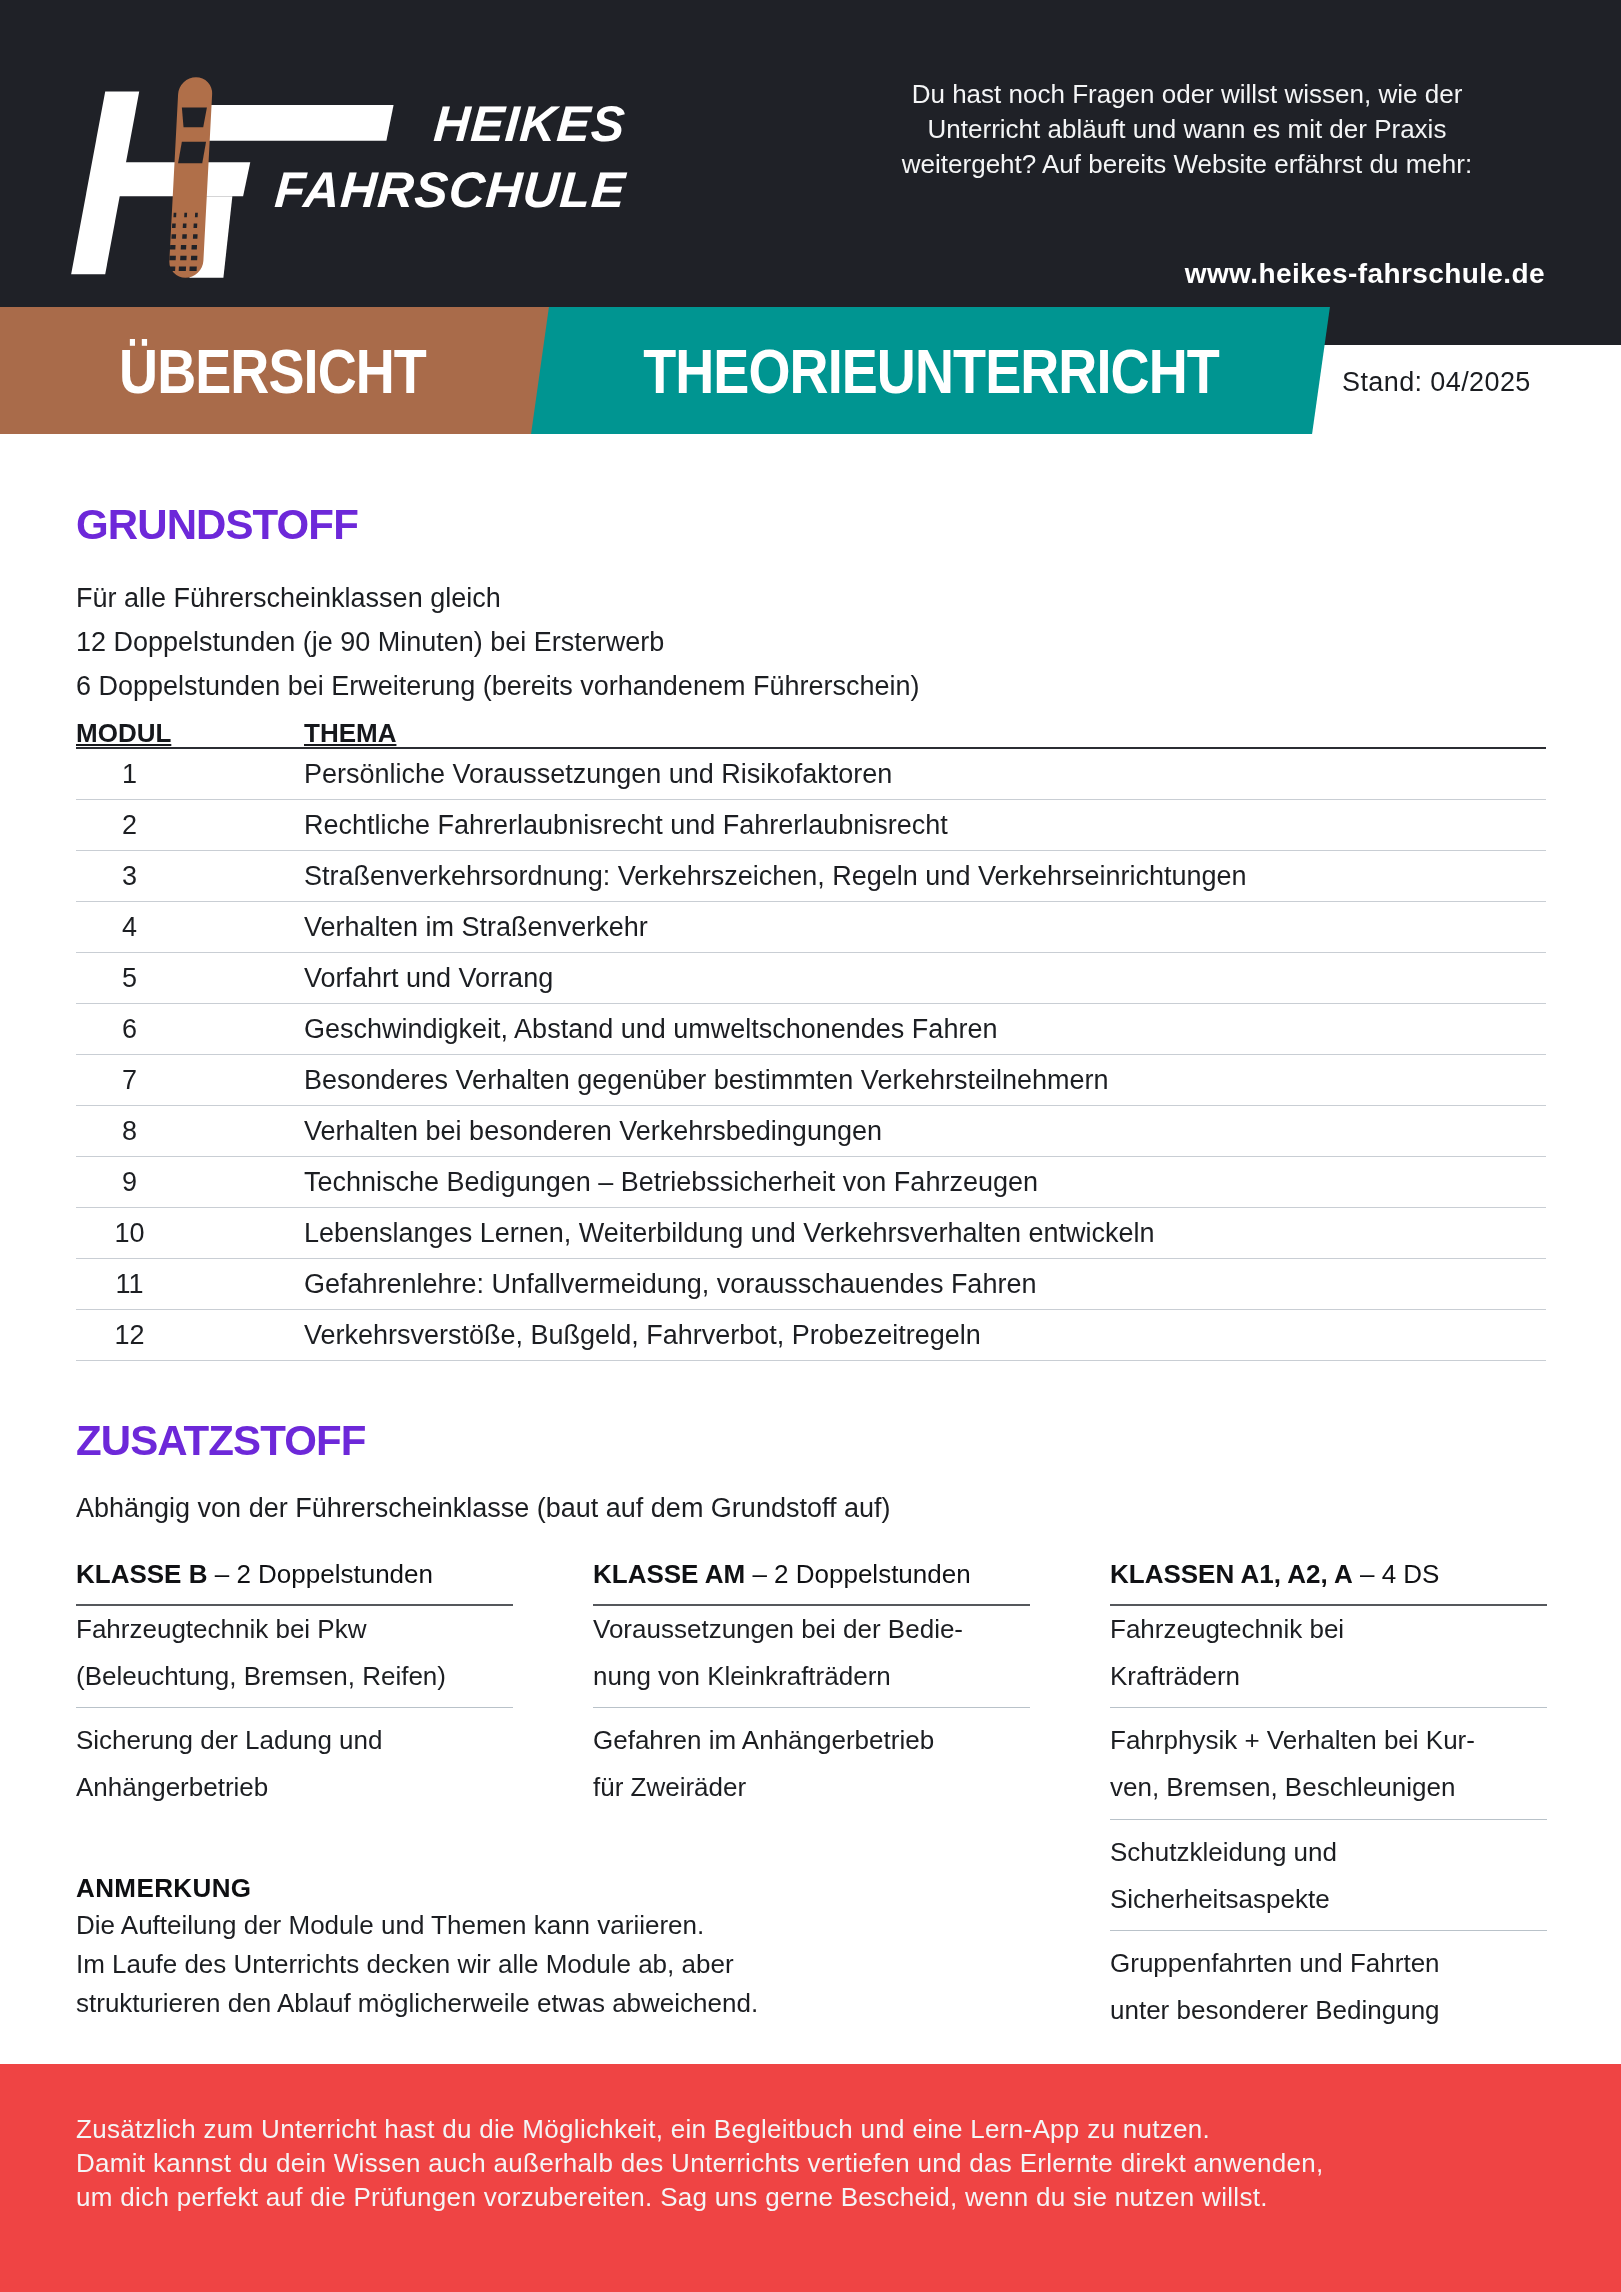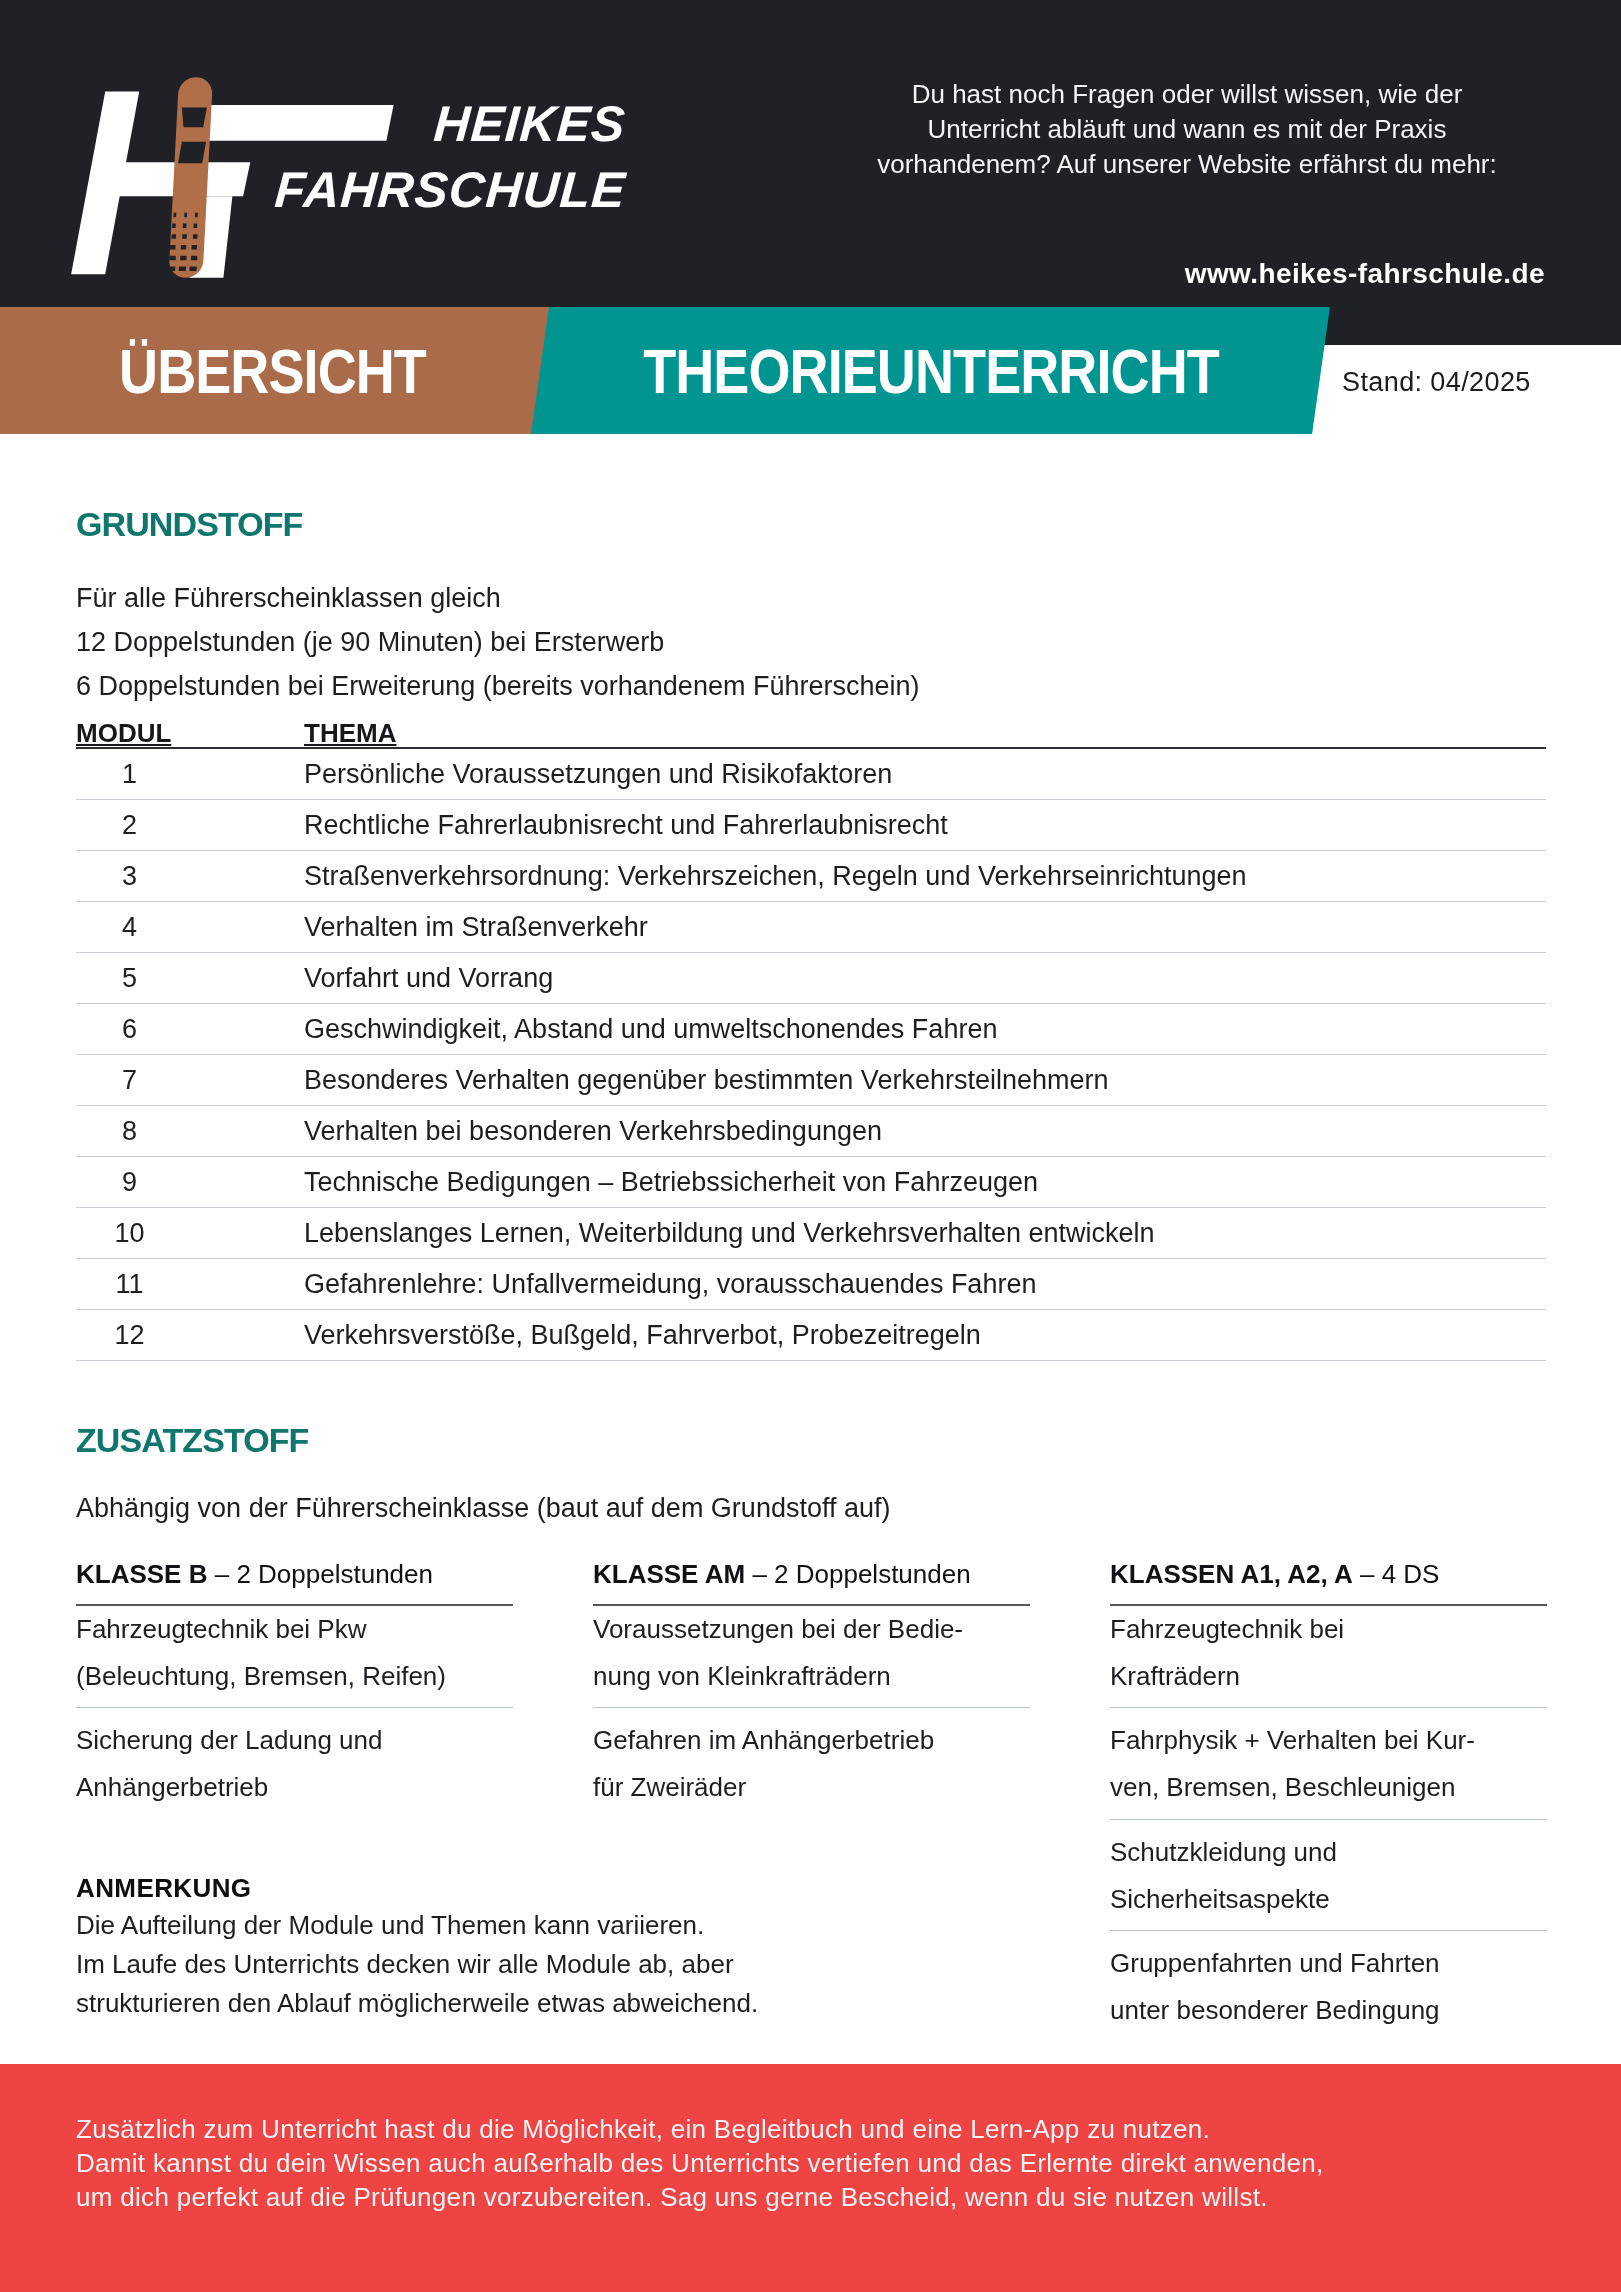--- a/index.html
+++ b/index.html
@@ -29,21 +29,21 @@
   .banner-label{position:absolute;top:0;height:127px;display:flex;align-items:center;
                 justify-content:center;color:#fff;font-weight:800;font-size:54px;
                 letter-spacing:-0.9px;white-space:nowrap;}
   .banner-label>span{display:inline-block;transform:scaleY(1.18);}
   .bl-left{left:0;width:545px;}
   .bl-right{left:537px;width:788px;}
   .stand{position:absolute;left:1342px;top:367px;font-size:27px;color:#1a1c20;letter-spacing:0.4px;}
 
   
   .main{position:absolute;left:76px;top:502px;width:1470px;}
-  .h2{font-size:34px;font-weight:800;letter-spacing:-0.9px;line-height:45px;color:#0f766e;}
+  .h2{font-size:42px;font-weight:800;letter-spacing:-0.9px;line-height:45px;color:#6d28d9;}
   .intro{margin-top:29px;font-size:27px;line-height:44px;color:#1c1e22;}
   .g-table{margin-top:10.7px;}
   .g-head{display:grid;grid-template-columns:143px 1fr;line-height:28px;
           border-bottom:2.7px solid #2B2D32;padding-bottom:0px;text-decoration:underline;}
   .g-head .c1{font-weight:800;font-size:26px;letter-spacing:0px;}
   .g-head .c2{font-weight:800;font-size:26px;padding-left:85px;}
   .g-row{display:grid;grid-template-columns:143px 1fr;height:50px;line-height:50px;
          border-bottom:1.8px solid #C9CED4;font-size:27px;color:#1c1e22;}
   .g-row .num{text-align:center;width:107px;}
   .g-row .thema{padding-left:85px;white-space:nowrap;}
@@ -100,21 +100,21 @@
             <line x1="121" y1="242" x2="155" y2="242" stroke-dasharray="8 4"></line>
           </g>
         </g>
       </svg>
       <div class="logo-line l1">HEIKES</div>
       <div class="logo-line l2">FAHRSCHULE</div>
     </div>
     <div class="header-text">
       <div>Du hast noch Fragen oder willst wissen, wie der</div>
       <div>Unterricht abläuft und wann es mit der Praxis</div>
-      <div>vorhandenem? Auf unserer Website erfährst du mehr:</div>
+      <div>weitergeht? Auf bereits Website erfährst du mehr:</div>
     </div>
     <div class="header-www">www.heikes-fahrschule.de</div>
   </div>
 
   <div class="banner">
     <div class="banner-brown"></div>
     <div class="banner-teal"></div>
     <div class="banner-labels">
       <div class="banner-label bl-left">
         <span>ÜBERSICHT</span>

